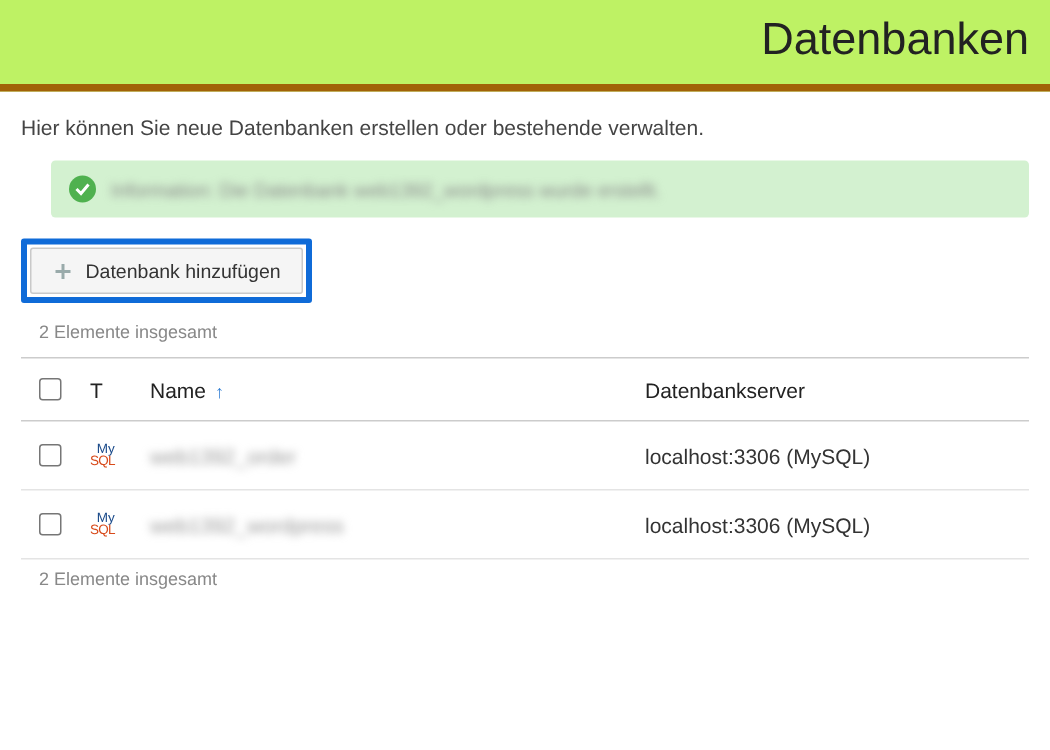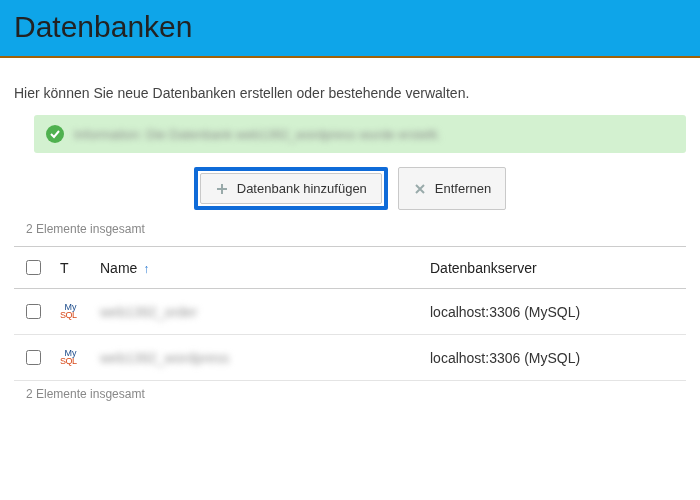--- a/index.html
+++ b/index.html
@@ -7,32 +7,33 @@
     margin: 0;
     font-family: -apple-system, BlinkMacSystemFont, "Segoe UI", Arial, sans-serif;
     font-size: 14px;
     color: #333;
     background: #fff;
     width: 700px;
     height: 500px;
     overflow: hidden;
   }
   .header-bar {
-    background: #0ea5e9;
-    border-bottom: 2px solid #a16207;
+    background: #bef264;
+    border-bottom: 5px solid #a16207;
     padding: 10px 14px 12px 14px;
+    text-align: right;
   }
   .header-bar h1 {
     margin: 0;
     font-size: 30px;
     font-weight: 400;
     color: #222;
   }
   .content {
-    padding: 27px 14px 0 14px;
+    padding: 16px 14px 0 14px;
   }
   .intro {
     font-size: 14px;
     color: #444;
     margin-bottom: 14px;
   }
   .alert {
     background: #d3f1d0;
     border-radius: 3px;
     padding: 10px 12px;
@@ -51,23 +52,22 @@
   }
   .alert .icon-circle svg { display:block; }
   .alert-text {
     color: #888;
     filter: blur(3px);
     font-size: 13px;
     user-select: none;
   }
   .toolbar {
     display: flex;
-    gap: 10px;
+    gap: 24px;
     margin-bottom: 12px;
-    justify-content: center;
   }
   .btn {
     background: #f5f5f5;
     border: 1px solid #c9c9c9;
     padding: 7px 14px;
     font-size: 13px;
     color: #333;
     display: inline-flex;
     align-items: center;
     gap: 8px;
@@ -158,28 +158,20 @@
     <span class="highlight-frame">
       <button class="btn">
         <span class="btn-icon">
           <svg width="14" height="14" viewBox="0 0 14 14">
               <path d="M7 2 V12 M2 7 H12" stroke="#9aa" stroke-width="2" fill="none"></path>
             </svg>
         </span>
         <span>Datenbank hinzufügen</span>
       </button>
     </span>
-    <button class="btn">
-      <span class="btn-icon">
-        <svg width="14" height="14" viewBox="0 0 14 14">
-            <path d="M3 3 L11 11 M11 3 L3 11" stroke="#9aa" stroke-width="2" fill="none"></path>
-          </svg>
-      </span>
-      <span>Entfernen</span>
-    </button>
   </div>
 
   <div class="count-text">2 Elemente insgesamt</div>
 
   <table>
     <thead>
       <tr>
         <th class="col-check">
           <input type="checkbox" style="">
         </th>

